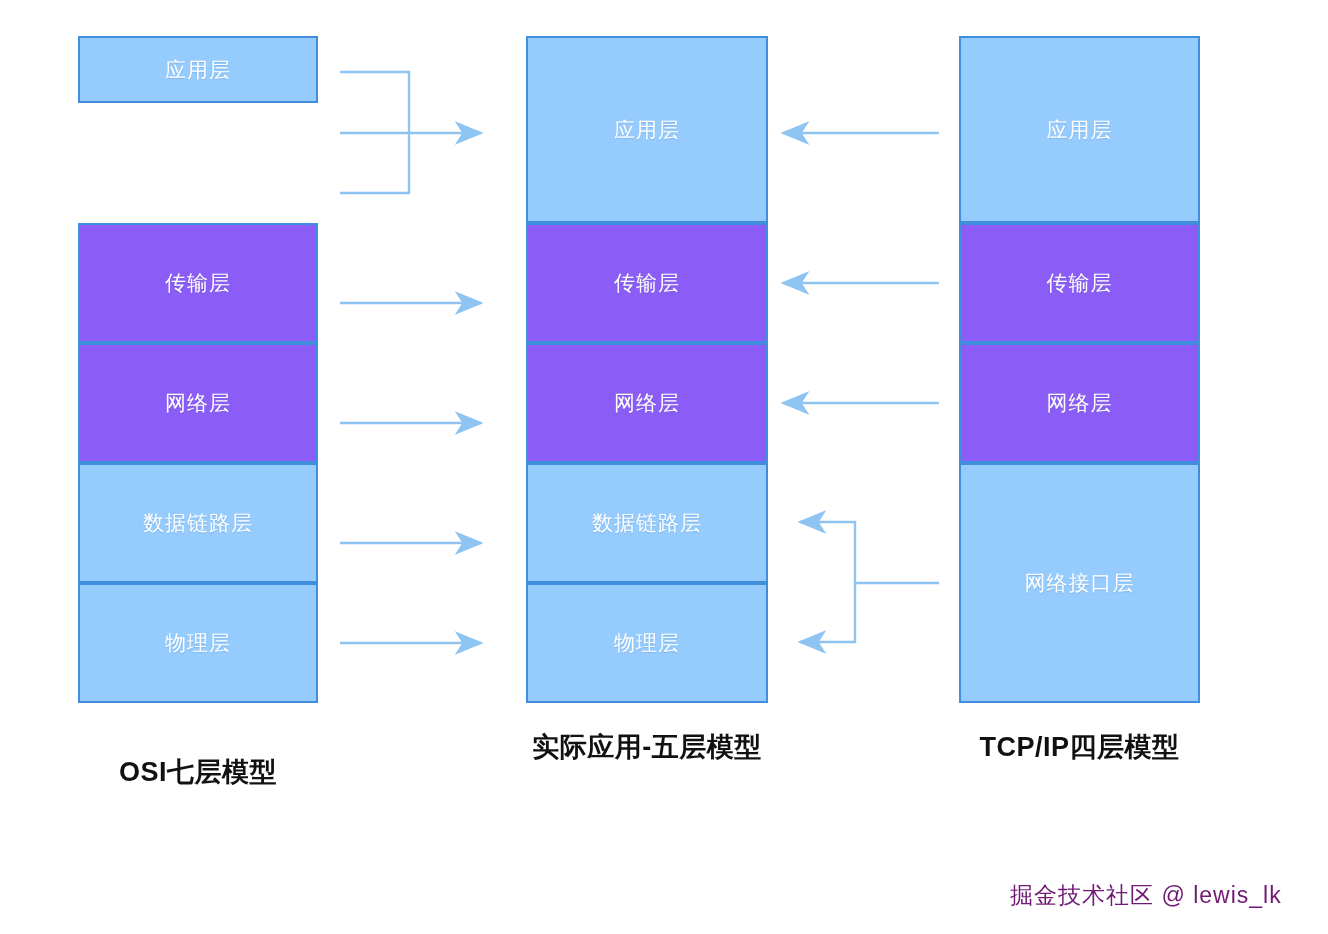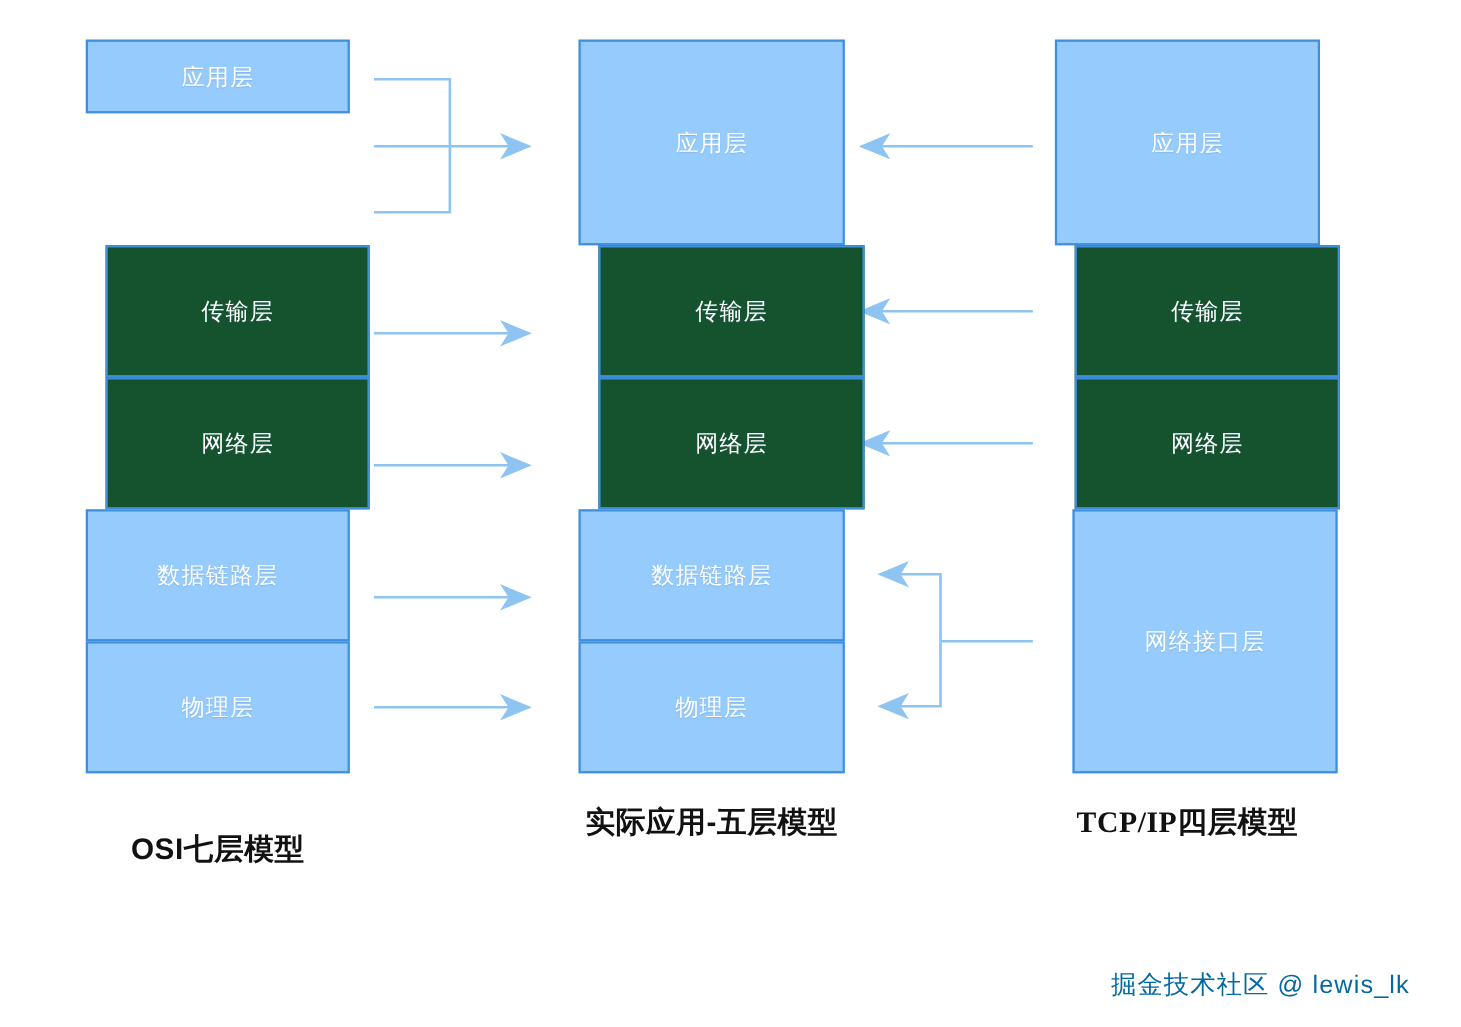--- a/index.html
+++ b/index.html
@@ -31,21 +31,21 @@
     display: flex;
     align-items: center;
     justify-content: center;
     color: #ffffff;
     font-size: 21px;
     letter-spacing: 1px;
     text-shadow: 0 1px 1px rgba(80,120,170,.25);
     text-align: right;
   }
   .layer.blue  { background: #95cbfd; }
-  .layer.purple{ background: #14532d; margin-left: 18px; }
+  .layer.purple{ background: #8b5cf6; }
 
   
   .caption {
     position: absolute;
     text-align: center;
     font-size: 27px;
     font-weight: bold;
     color: #111111;
     line-height: 1.28;
     letter-spacing: .5px;
@@ -57,21 +57,21 @@
     left: 0; top: 0;
     width: 1328px;
     height: 934px;
     pointer-events: none;
   }
 
   
   .watermark {
     position: absolute;
     font-size: 23px;
-    color: #0369a1;
+    color: #701a75;
     letter-spacing: 1px;
     white-space: nowrap;
   }
 </style>
 </head>
 <body>
 
 <div id="canvas">
 
   <svg id="wires" viewBox="0 0 1328 934" xmlns="http://www.w3.org/2000/svg">
@@ -120,24 +120,24 @@
     <div class="layer purple" style="left:0; top:187px; width:242px; height:120px;">传输层</div>
     <div class="layer purple" style="left:0; top:307px; width:242px; height:120px;">网络层</div>
     <div class="layer blue" style="left:0; top:427px; width:242px; height:120px;">数据链路层</div>
     <div class="layer blue" style="left:0; top:547px; width:242px; height:120px;">物理层</div>
   </div>
 
   <div class="stack" style="left:959px; top:36px; width:241px; height:667px;">
     <div class="layer blue" style="left:0; top:0;    width:241px; height:187px;">应用层</div>
     <div class="layer purple" style="left:0; top:187px; width:241px; height:120px;">传输层</div>
     <div class="layer purple" style="left:0; top:307px; width:241px; height:120px;">网络层</div>
-    <div class="layer blue" style="left:16px; top:427px; width:241px; height:240px;">网络接口层</div>
+    <div class="layer blue" style="left:0; top:427px; width:241px; height:240px;">网络接口层</div>
   </div>
 
   <div class="caption" style="left:68px; top:755px; width:260px;">OSI七层模型</div>
 
   <div class="caption" style="left:516px; top:730px; width:262px;">实际应用-五层模型</div>
 
-  <div class="caption" style="left:949px; top:730px; width:261px;font-family:Liberation Serif, serif;">TCP/IP四层模型</div>
+  <div class="caption" style="left:949px; top:730px; width:261px;">TCP/IP四层模型</div>
 
   <div class="watermark" style="left:1010px; top:880px;">掘金技术社区 @ lewis_lk</div>
 
 </div>
 
 </body></html>

